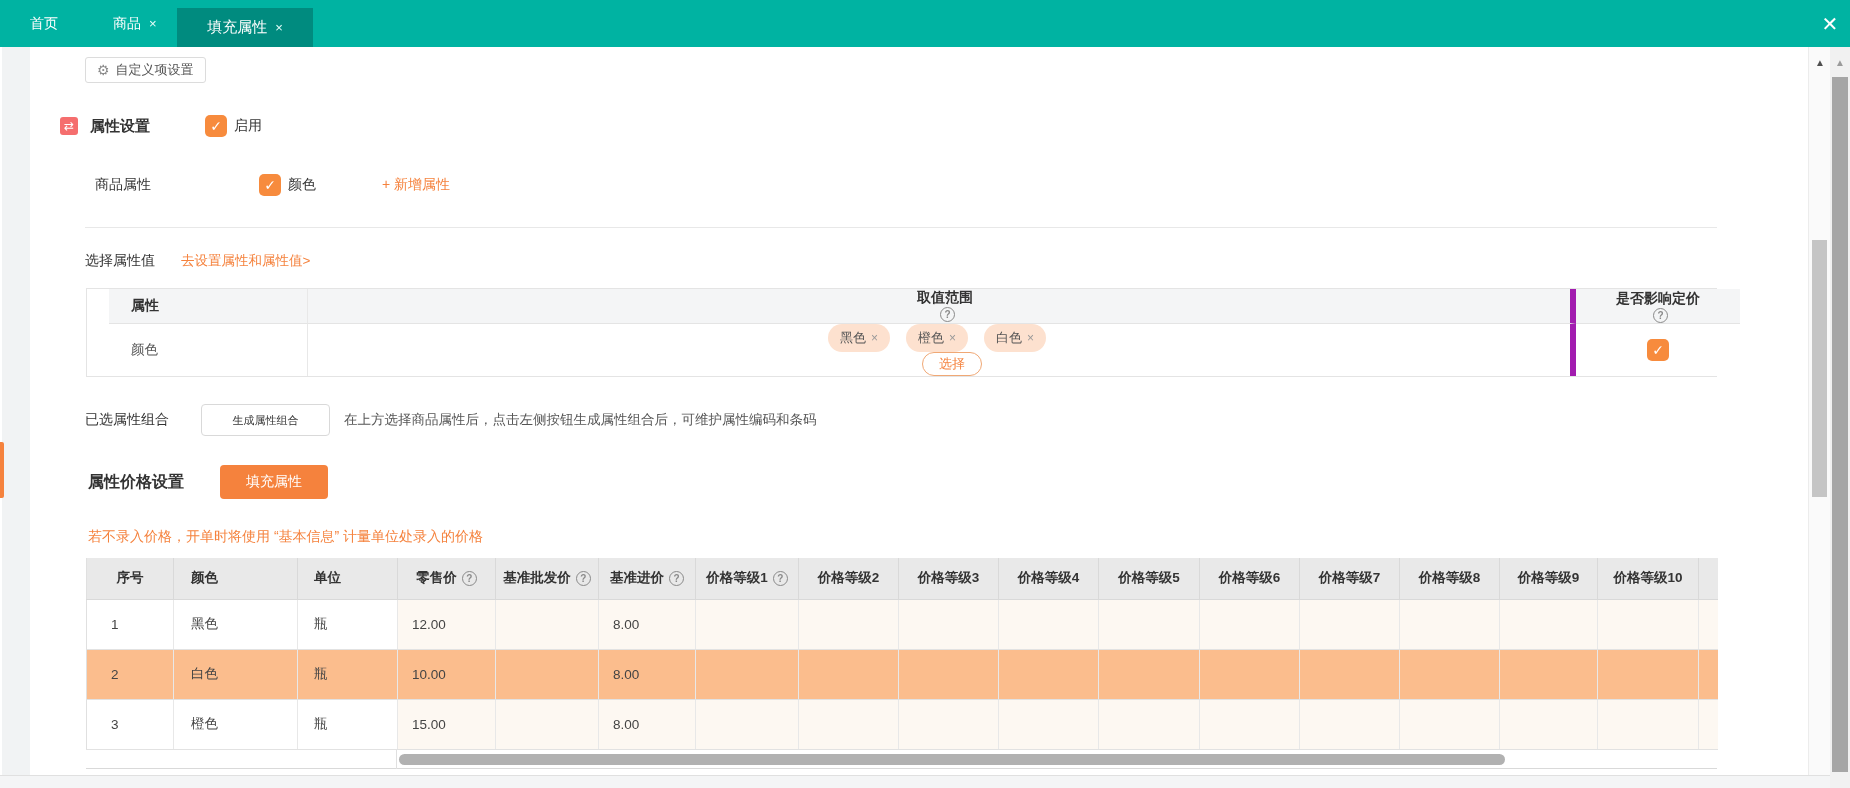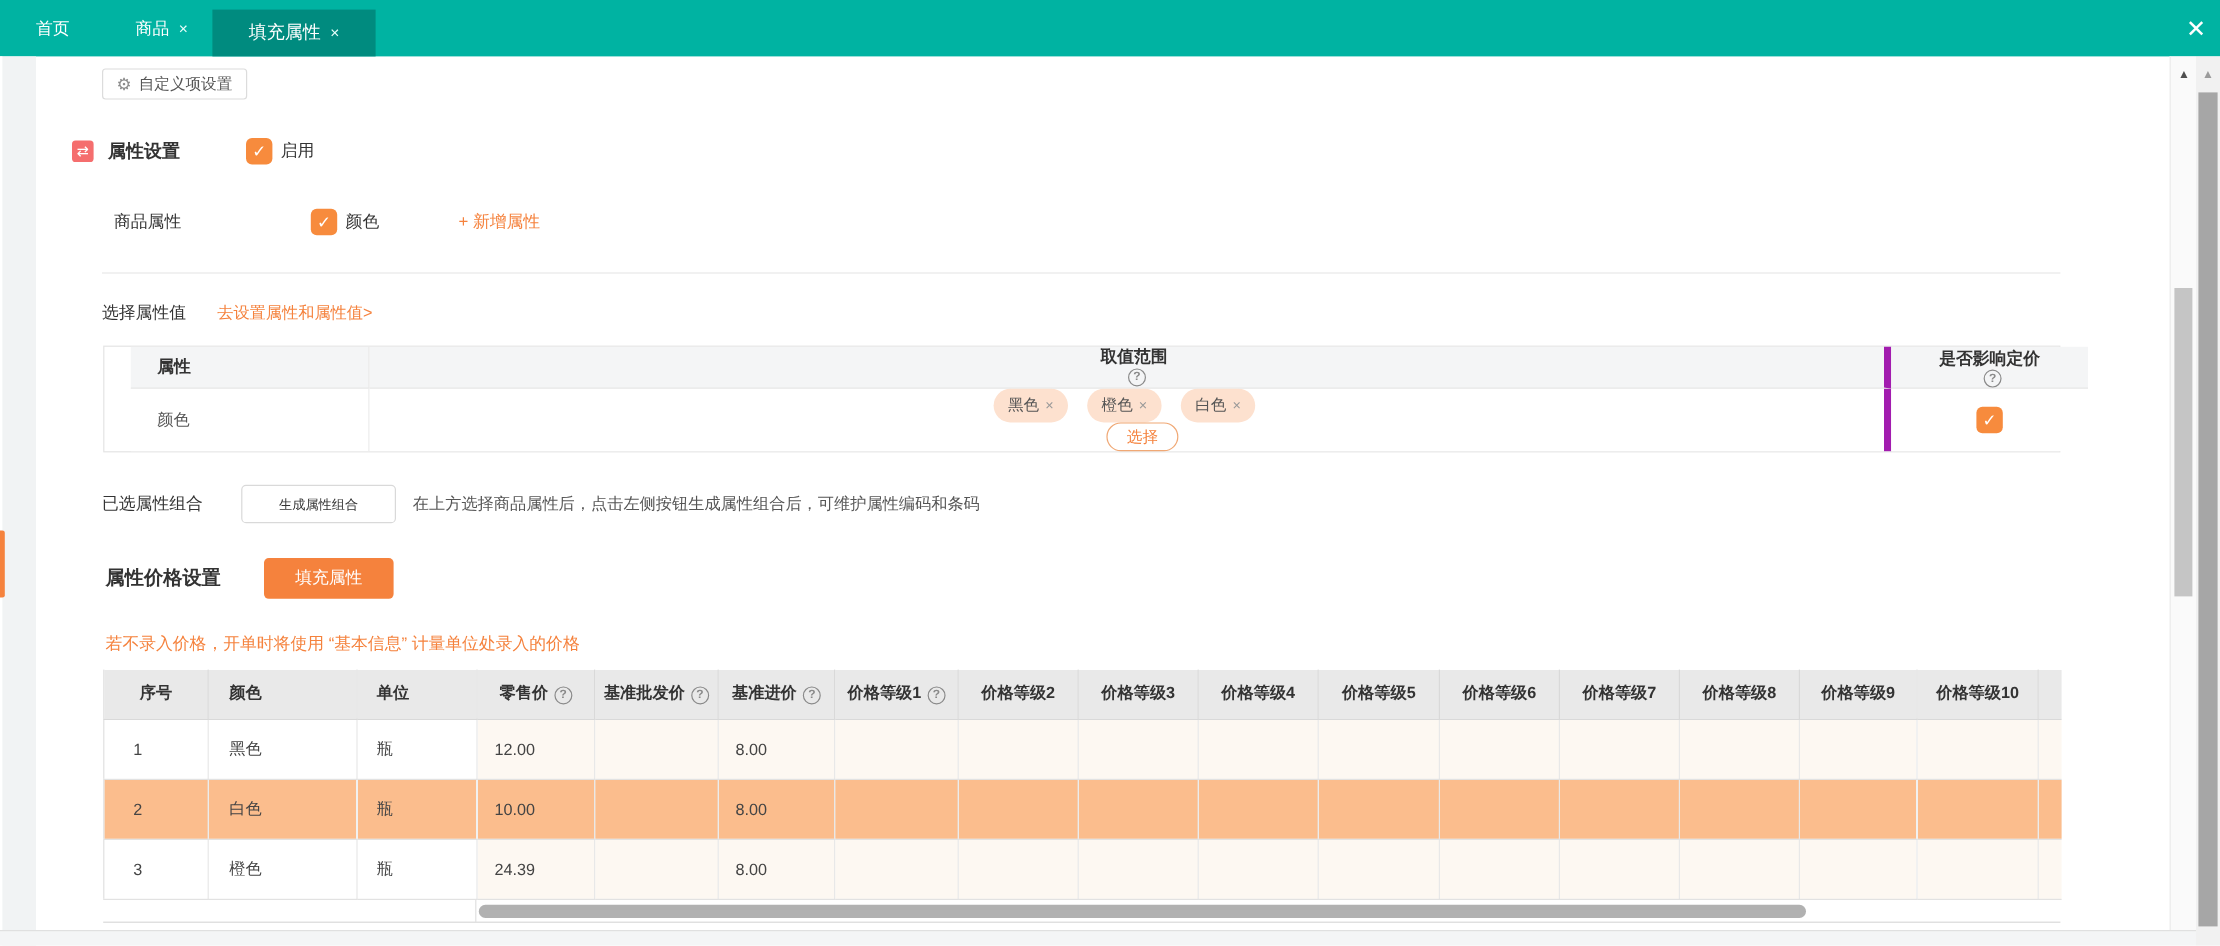--- a/index.html
+++ b/index.html
@@ -299,21 +299,21 @@
           <td></td>
           <td></td>
           <td></td>
           <td></td>
           <td></td>
         </tr>
         <tr>
           <td>3</td>
           <td>橙色</td>
           <td>瓶</td>
-          <td>24.39</td>
+          <td>15.00</td>
           <td></td>
           <td>8.00</td>
           <td></td>
           <td></td>
           <td></td>
           <td></td>
           <td></td>
           <td></td>
           <td></td>
           <td></td>

